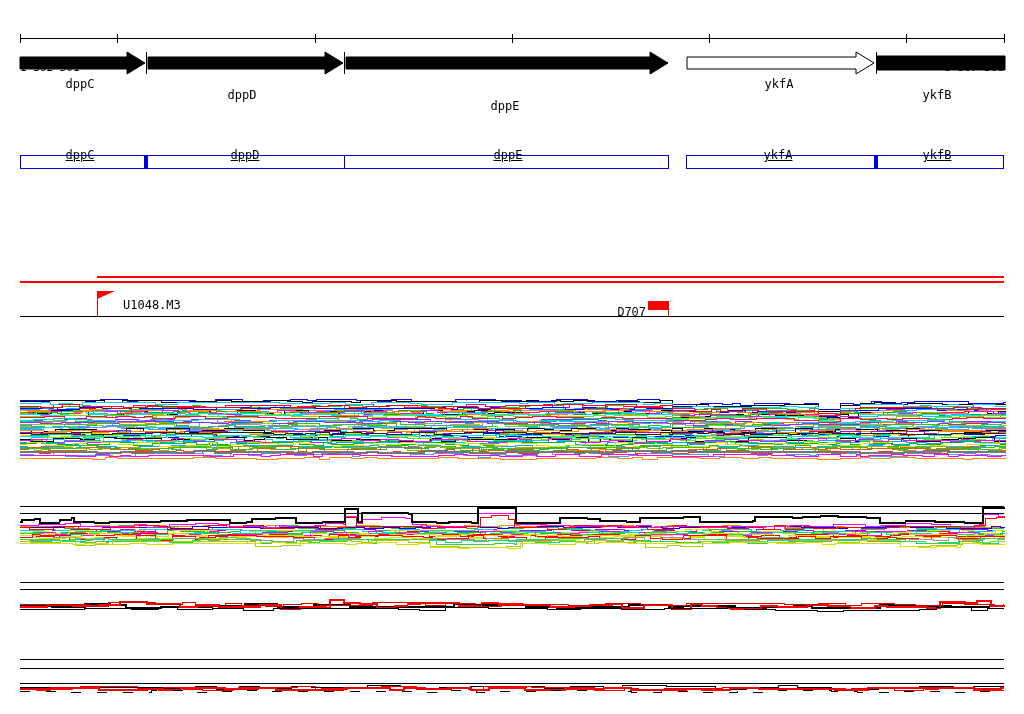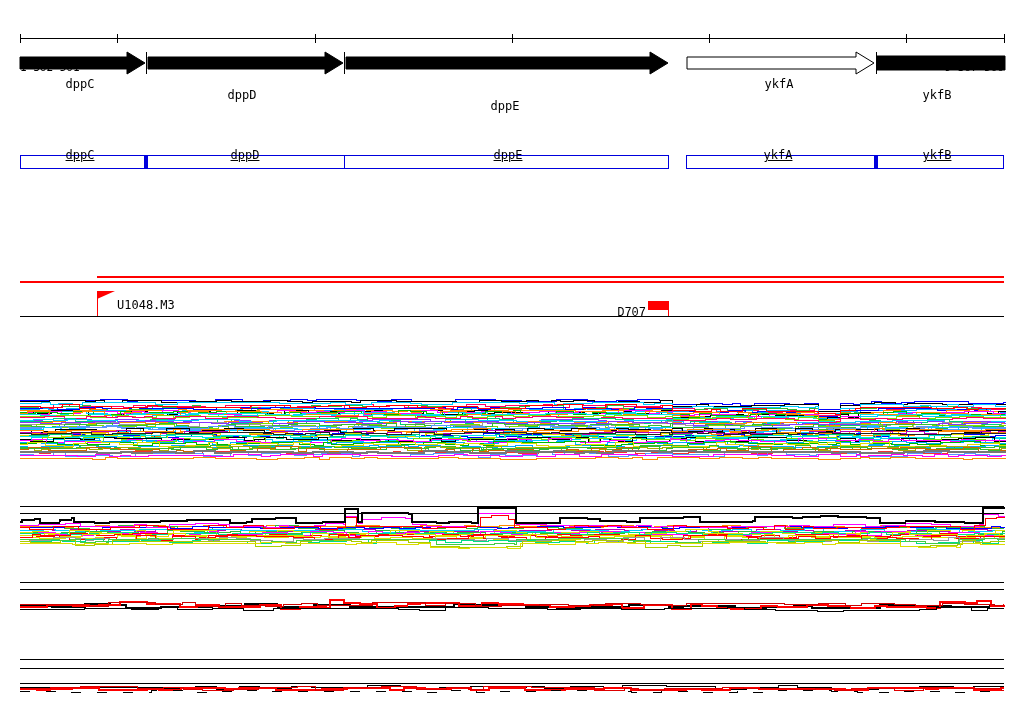--- a/index.html
+++ b/index.html
@@ -160,15 +160,15 @@
   <div class="lbl" style="left: 505px; top: 93px; transform: translateX(-50%);">dppE</div>
   <div class="lbl" style="left: 779px; top: 71px; transform: translateX(-50%);">ykfA</div>
   <div class="lbl" style="left: 937px; top: 82px; transform: translateX(-50%);">ykfB</div>
 
   <div class="lbl lbl-link" style="left: 80px; top: 142px; transform: translateX(-50%);">dppC</div>
   <div class="lbl lbl-link" style="left: 245px; top: 142px; transform: translateX(-50%);">dppD</div>
   <div class="lbl lbl-link" style="left: 508px; top: 142px; transform: translateX(-50%);">dppE</div>
   <div class="lbl lbl-link" style="left: 778px; top: 142px; transform: translateX(-50%);">ykfA</div>
   <div class="lbl lbl-link" style="left: 937px; top: 142px; transform: translateX(-50%);">ykfB</div>
 
-  <div class="lbl" style="left: 117px; top: 292px;">U1048.M3</div>
+  <div class="lbl" style="left: 123px; top: 292px;">U1048.M3</div>
   <div class="lbl" style="left: 646px; top: 300px; transform: translateX(-100%); font-family: Liberation Mono, monospace;">D707</div>
 </div>
 
 </body></html>

